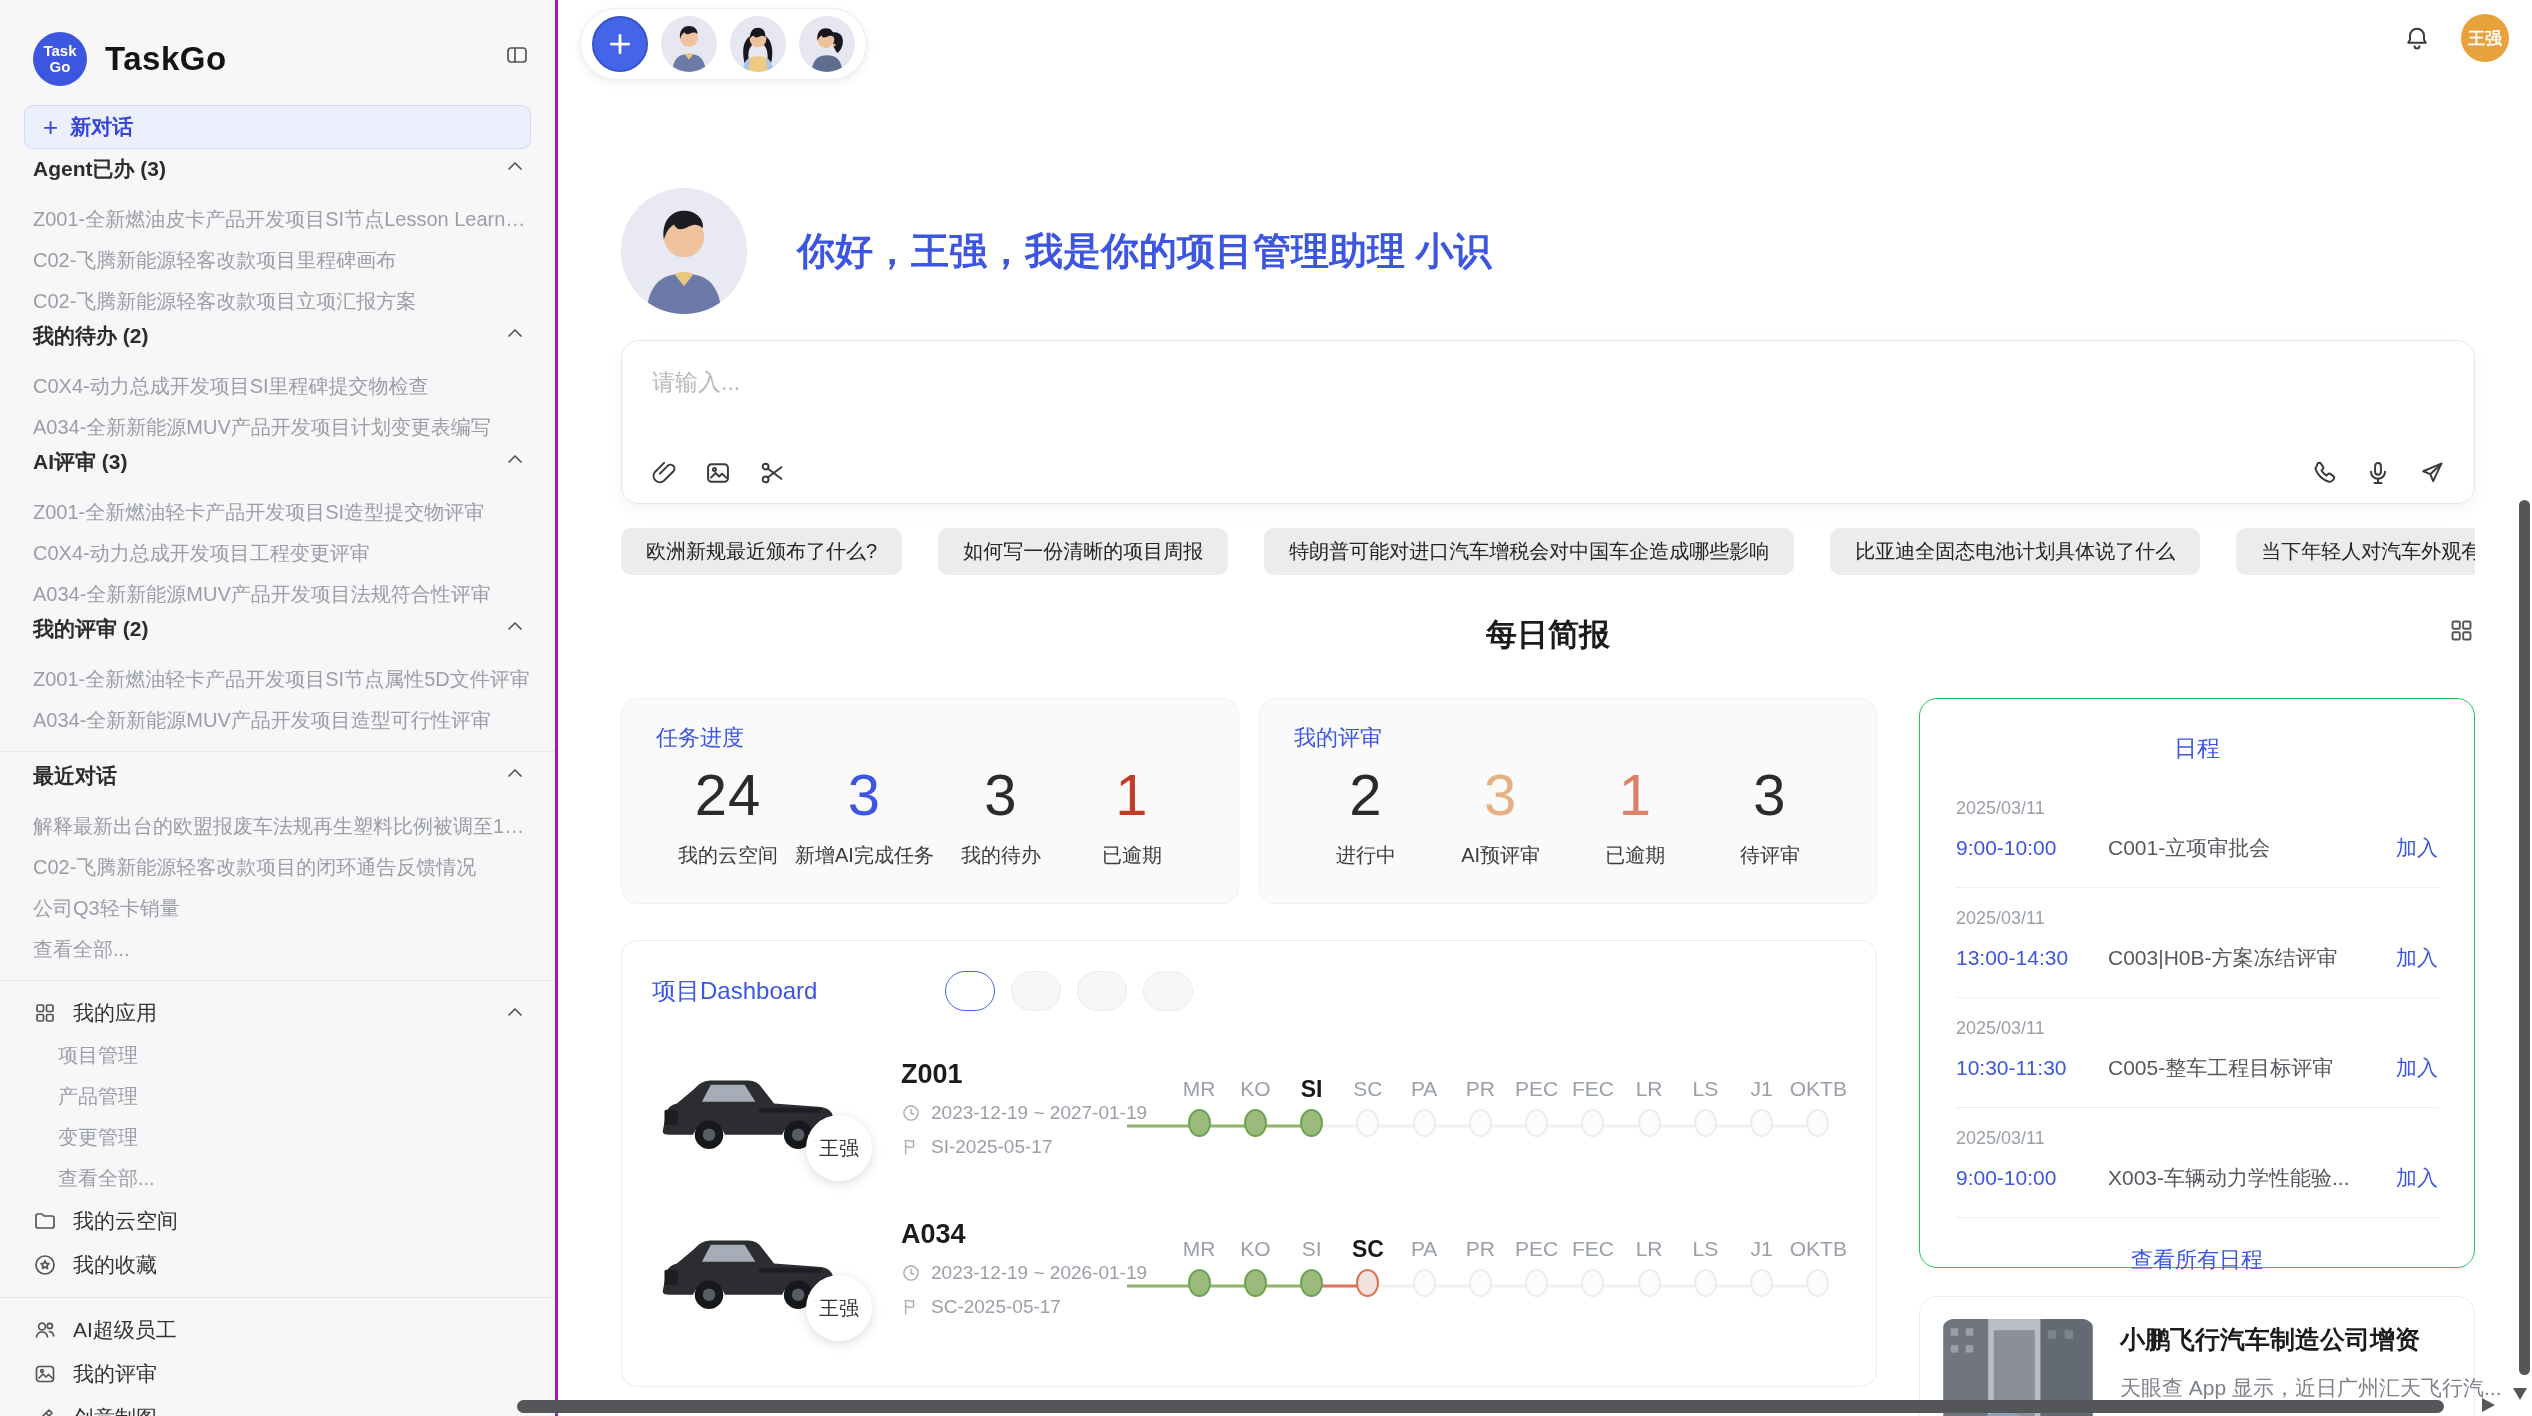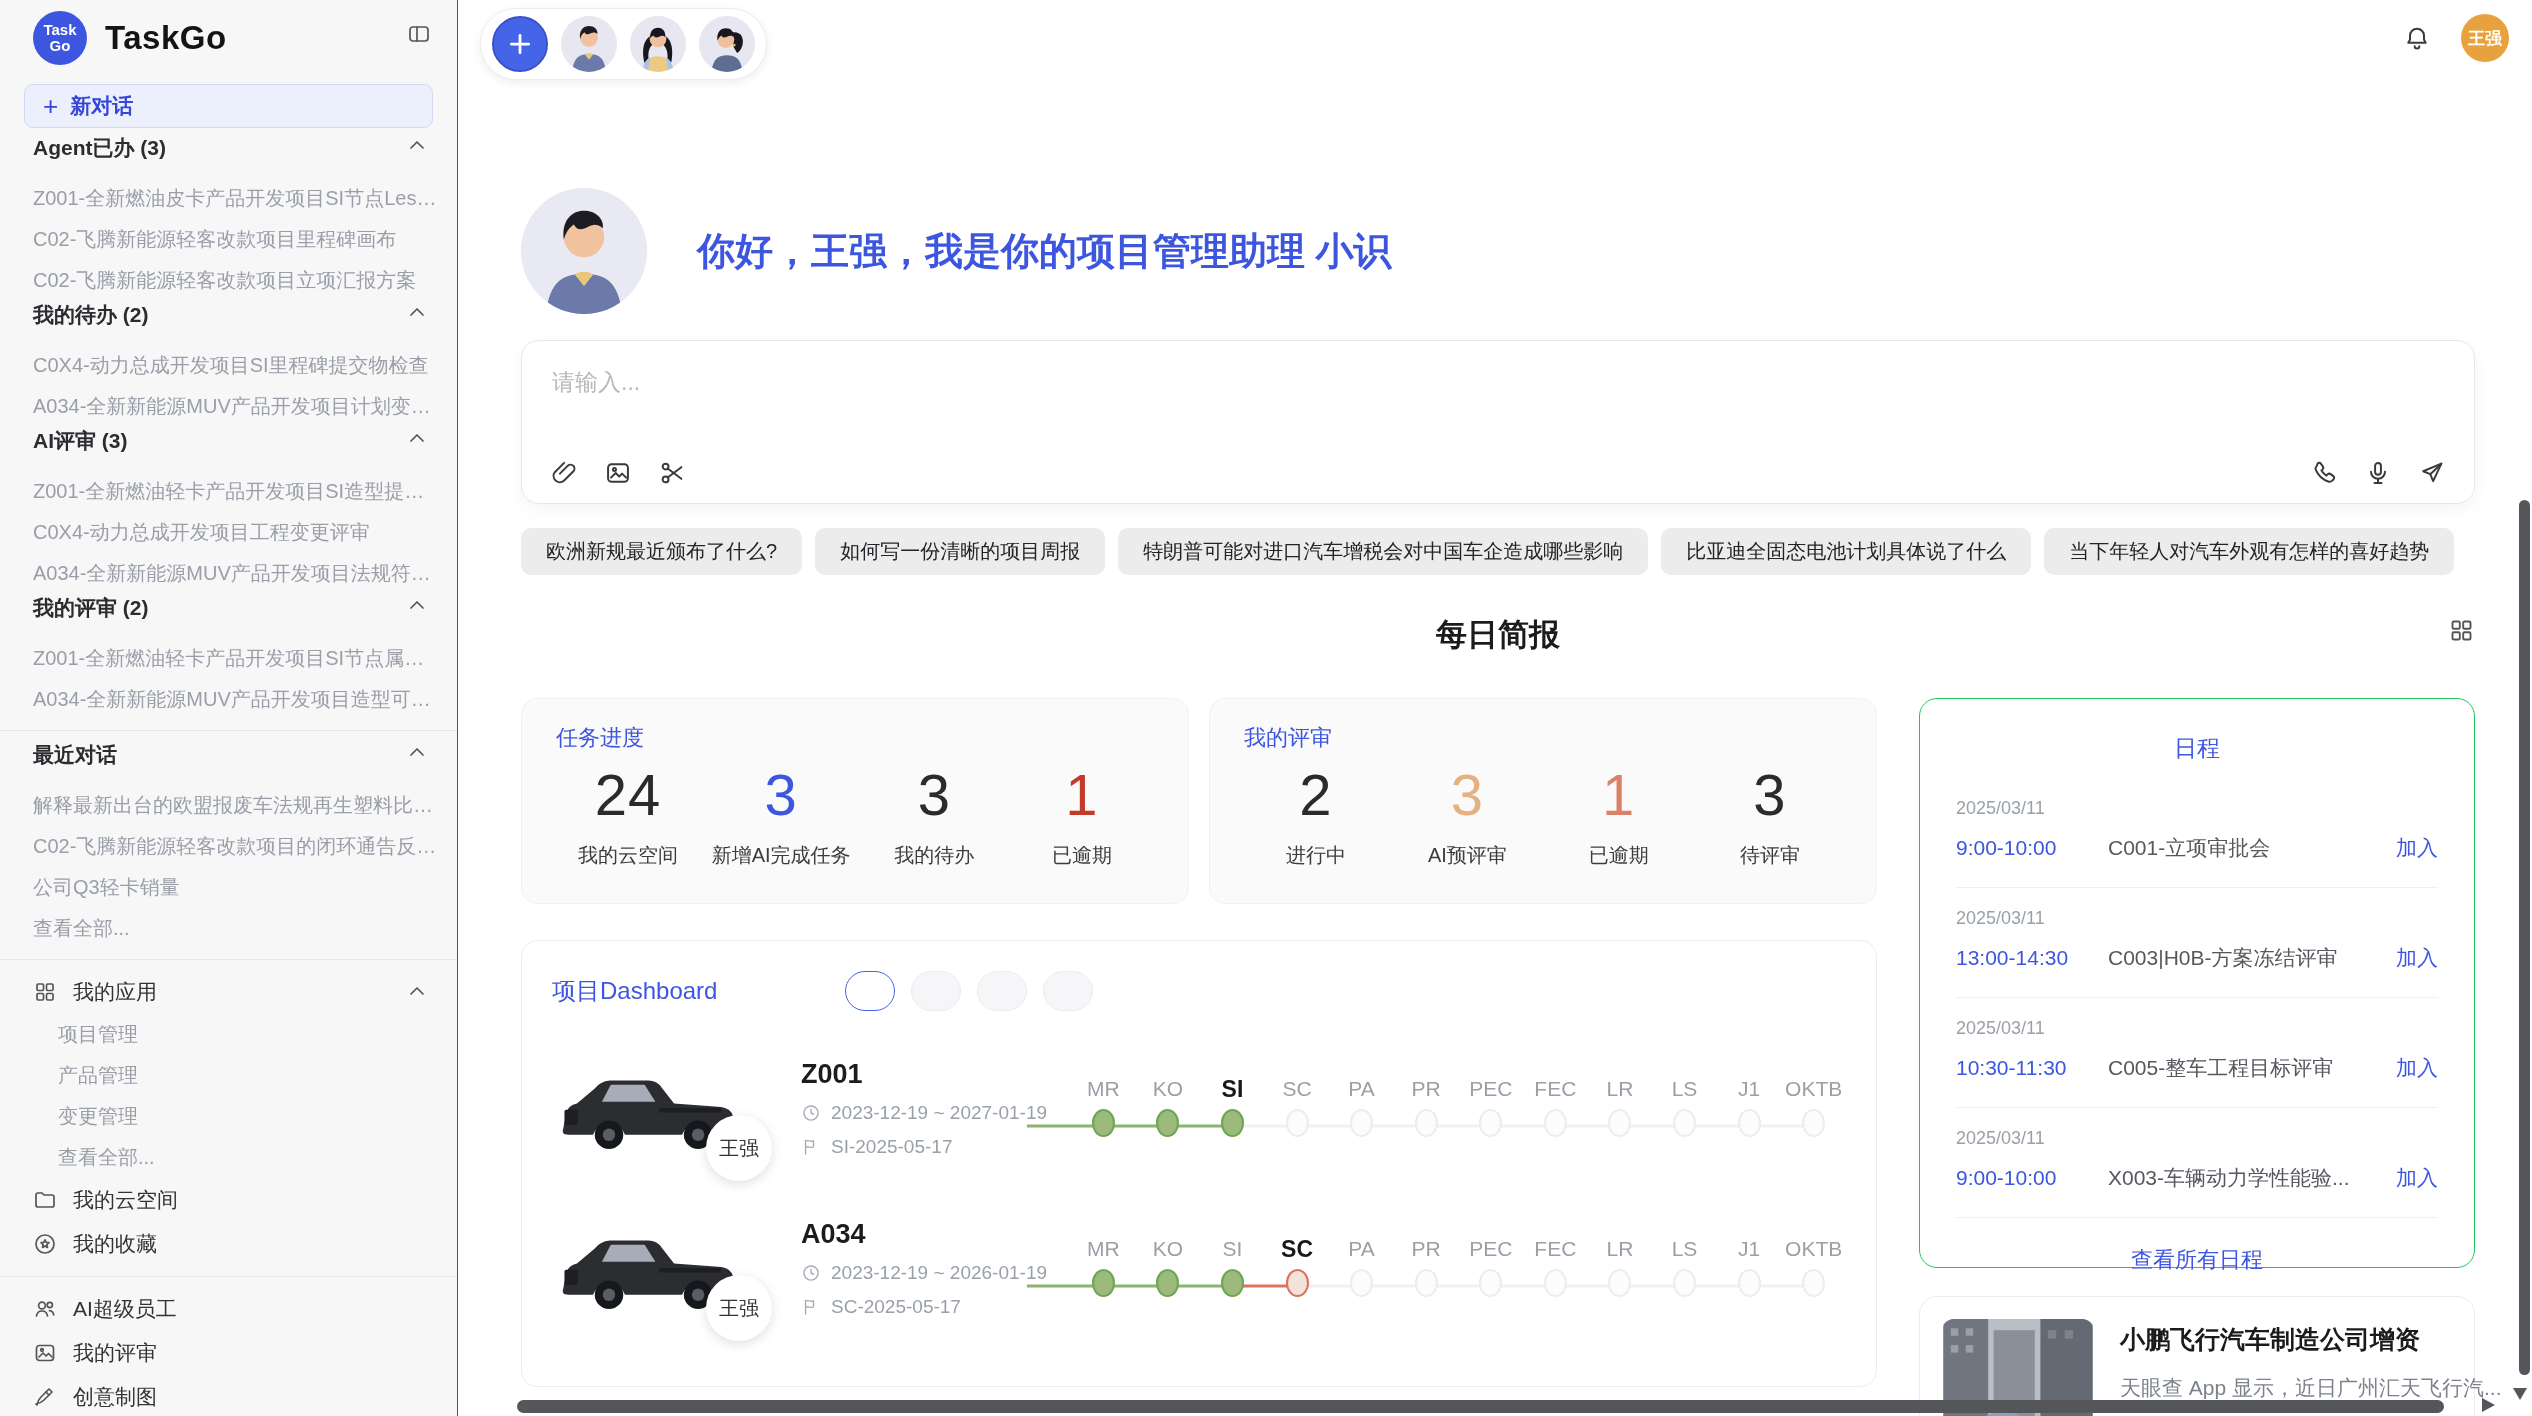--- a/index.html
+++ b/index.html
@@ -6,21 +6,21 @@
   html,body{width:2532px;height:1416px}
   body{font-family:"Liberation Sans",sans-serif;background:#fff;overflow:hidden}
   .page{width:2532px;height:1416px;display:flex;position:relative;overflow:hidden;background:#fff}
 
   
   .icon{width:24px;height:24px;stroke:#555;fill:none;stroke-width:1.7;stroke-linecap:round;stroke-linejoin:round;flex-shrink:0}
   .icon.sm{width:20px;height:20px;stroke:#a8adb5}
   .icon.big{width:28px;height:28px;stroke:#3a3a3e}
 
   
-  .sidebar{width:458px;background:#f7f7f8;border-right:1px solid #a21caf;padding-top:6px;flex-shrink:0;overflow:hidden}
+  .sidebar{width:558px;background:#f7f7f8;border-right:3px solid #a21caf;padding-top:27px;flex-shrink:0;overflow:hidden}
   .logo-row{display:flex;align-items:center;padding:0 33px;height:64px;position:relative}
   .logo-badge{width:54px;height:54px;border-radius:50%;background:#3D56E0;color:#fff;display:flex;flex-direction:column;align-items:center;justify-content:center;font-size:15px;line-height:16px;font-weight:700}
   .logo-name{font-size:33px;font-weight:700;color:#141417;margin-left:18px;letter-spacing:.5px}
   .collapse-btn{position:absolute;right:26px;top:16px;cursor:pointer}
   .new-chat-btn{margin:14px 24px 6px;height:44px;border:1px solid #d2d8f6;background:#eceffc;border-radius:9px;display:flex;align-items:center;padding:0 18px;color:#3546d8;font-size:21px;font-weight:600;gap:12px;cursor:pointer}
   .plus-glyph{font-size:26px;font-weight:400;line-height:1}
   .side-section-header{display:flex;align-items:flex-start;justify-content:space-between;padding:0 28px 0 33px;height:44px;font-size:21px;font-weight:600;color:#2c2c30;cursor:pointer}
   .side-item{height:41px;line-height:41px;padding:0 20px 0 33px;font-size:20px;color:#9a9ea8;white-space:nowrap;overflow:hidden;text-overflow:ellipsis;cursor:pointer}
   .side-divider{height:1px;background:#e7e7ea;margin:10px 0}
   .side-row{display:flex;align-items:center;gap:16px;height:44px;padding:0 28px 0 33px;font-size:21px;color:#333;cursor:pointer}
@@ -43,21 +43,21 @@
   .hero-text{margin-left:50px;font-size:38px;font-weight:700;color:#3D56E0}
 
   .composer{margin-top:26px;height:164px;border:1.5px solid #e7e7ea;border-radius:18px;position:relative;box-shadow:0 6px 18px rgba(0,0,0,.045);background:#fff}
   .chat-input{width:100%;height:92px;border:none;outline:none;resize:none;padding:26px 30px;font-size:23px;color:#333;font-family:"Liberation Sans",sans-serif;background:transparent}
   .chat-input::placeholder{color:#b8b8bd}
   .composer-icons-left{position:absolute;left:28px;bottom:16px;display:flex;gap:26px;align-items:center}
   .composer-icons-right{position:absolute;right:28px;bottom:16px;display:flex;gap:26px;align-items:center}
   .composer .icon{cursor:pointer}
   .send-icon{stroke:#4565e8}
 
-  .chips{margin-top:24px;display:flex;gap:13px;overflow:hidden}
+  .chips{margin-top:24px;display:flex;gap:36px;overflow:hidden}
   .chip{height:47px;line-height:47px;padding:0 25px;background:#ececec;border-radius:10px;font-size:20px;color:#242428;white-space:nowrap;cursor:pointer}
 
   .briefing-header{margin-top:39px;position:relative;text-align:center;height:34px}
   .briefing-title{font-size:31px;font-weight:700;color:#1b1b1e}
   .briefing-grid-icon{position:absolute;right:0;top:3px;cursor:pointer}
 
   .cols{display:flex;gap:42px;margin-top:50px;align-items:flex-start}
   .col-left{flex:1;min-width:0}
   .col-right{width:556px;flex-shrink:0}
 

